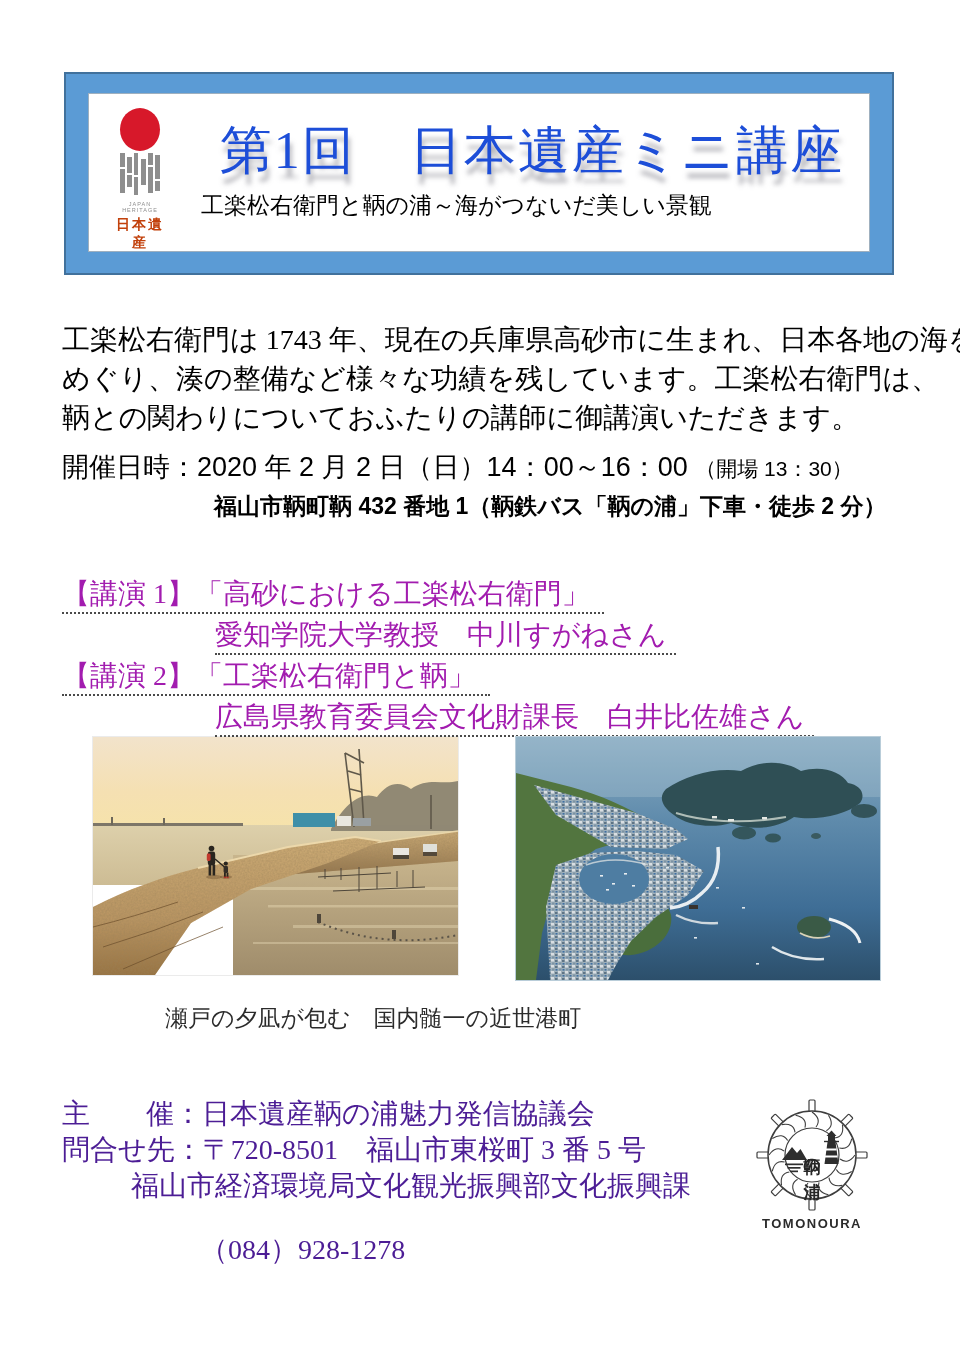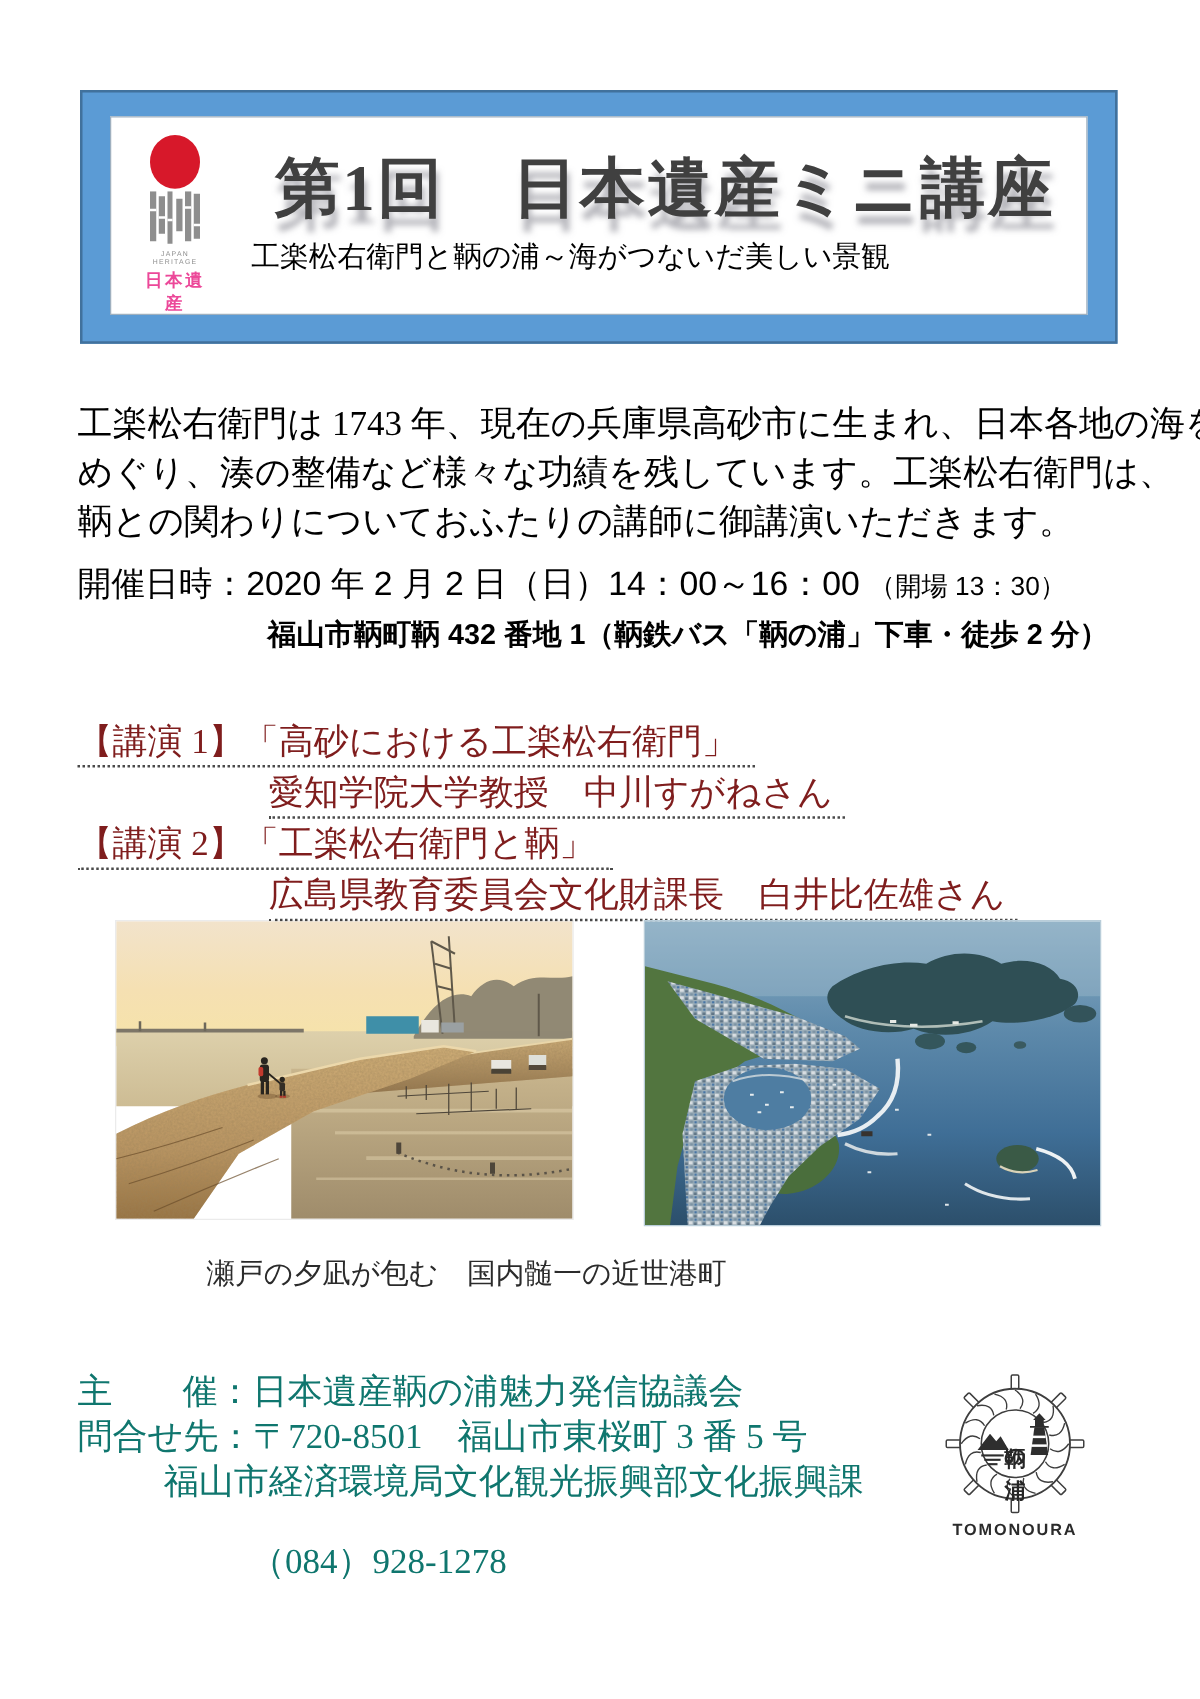--- a/index.html
+++ b/index.html
@@ -11,54 +11,54 @@
   
   .frame{left:64px;top:72px;width:830px;height:203px;background:#5b9bd5;
          border:2px solid #41719c;box-sizing:border-box;}
   .inner-box{position:absolute;left:22px;top:19px;width:782px;height:159px;background:#fff;
              border:1px solid #9fb0bf;box-sizing:border-box;}
   .jh-logo{position:absolute;left:22px;top:14px;width:58px;text-align:center;}
   .jh-circle{width:40px;height:43px;border-radius:50%;background:#d7182a;margin:0 auto;}
   .jh-bars{margin:2px auto 0;display:block;}
   .jh-en{font-family:"Liberation Sans","DejaVu Sans",sans-serif;font-size:5.5px;
          letter-spacing:1px;color:#8e8e8e;margin-top:2px;}
-  .jh-ja{font-size:14px;font-weight:700;color:#ec4899;margin-top:3px;letter-spacing:2px;}
+  .jh-ja{font-size:14px;font-weight:700;color:#c2410c;margin-top:3px;letter-spacing:2px;}
   .main-title{position:absolute;left:112px;right:6px;top:22px;text-align:center;
-              font-size:52px;font-weight:700;letter-spacing:2px;color:#404040;
+              font-size:52px;font-weight:400;letter-spacing:2px;color:#1d4ed8;
               text-shadow:2px 10px 5px rgba(115,115,125,.55);}
   .sub-title{position:absolute;left:112px;right:6px;top:96px;text-align:left;
              font-size:23px;font-weight:500;color:#000;}
 
   
   .intro{left:62px;top:320px;width:860px;font-size:28px;line-height:39px;color:#000;}
 
   
   .details{left:62px;top:448px;width:860px;
            font-family:"Liberation Sans","DejaVu Sans",sans-serif;color:#000;}
   .det-line{font-size:27px;font-weight:500;line-height:38px;}
   .det-note{font-size:21px;font-weight:500;}
   .det-addr{font-size:23px;font-weight:700;line-height:36px;margin-left:152px;}
 
   
-  .lectures{left:62px;top:579px;width:860px;font-size:28px;color:#7f1d1d;}
+  .lectures{left:62px;top:579px;width:860px;font-size:28px;color:#a21caf;}
   .lec-row{line-height:30px;margin-bottom:6px;}
   .lec-title{display:inline-block;border-bottom:2px dotted #4a4a4a;padding:0 14px 3px 0;}
   .lec-speaker{display:inline-block;margin-left:153px;border-bottom:2px dotted #4a4a4a;
                padding:0 10px 3px 0;}
 
   
   .photo-left{left:93px;top:737px;width:365px;height:238px;outline:1px solid rgba(0,0,0,.08);}
   .photo-right{left:516px;top:737px;width:364px;height:243px;outline:1px solid #b9cdd9;}
 
   
   .caption{left:165px;top:1003px;font-size:23px;color:#2b2b2b;line-height:31px;}
   .caption-l2{margin-left:190px;}
 
   
-  .footer{left:62px;top:1096px;font-size:28px;color:#0f766e;line-height:36px;}
+  .footer{left:62px;top:1096px;font-size:28px;color:#4c1d95;line-height:36px;}
   .ft-ind1{margin-left:69px;}
   .ft-ind2{margin-left:138px;margin-top:28px;}
 
   
   .stamp{left:752px;top:1096px;width:120px;height:140px;text-align:center;}
   .stamp-ja{position:absolute;left:0;right:0;top:24px;height:76px;
             display:flex;justify-content:center;pointer-events:none;}
   .stamp-ja span{writing-mode:vertical-rl;font-size:17px;font-weight:700;
                  letter-spacing:3px;color:#262626;}
   .stamp-en{position:absolute;left:0;right:0;top:120px;

